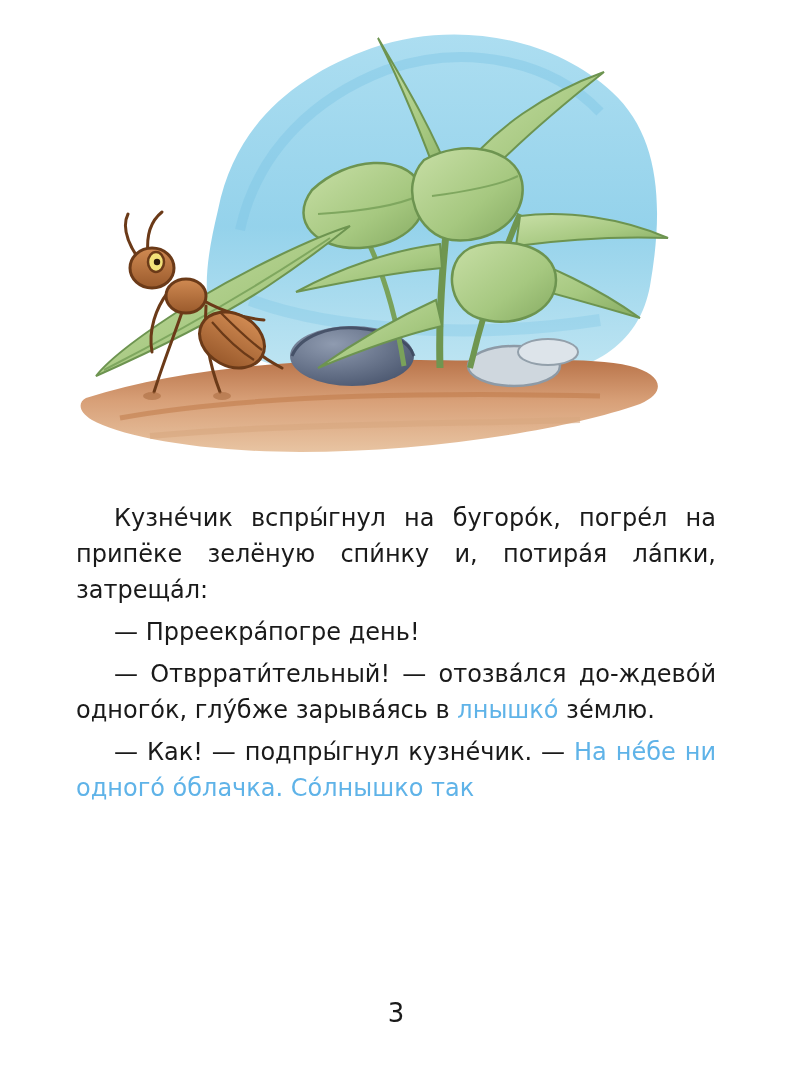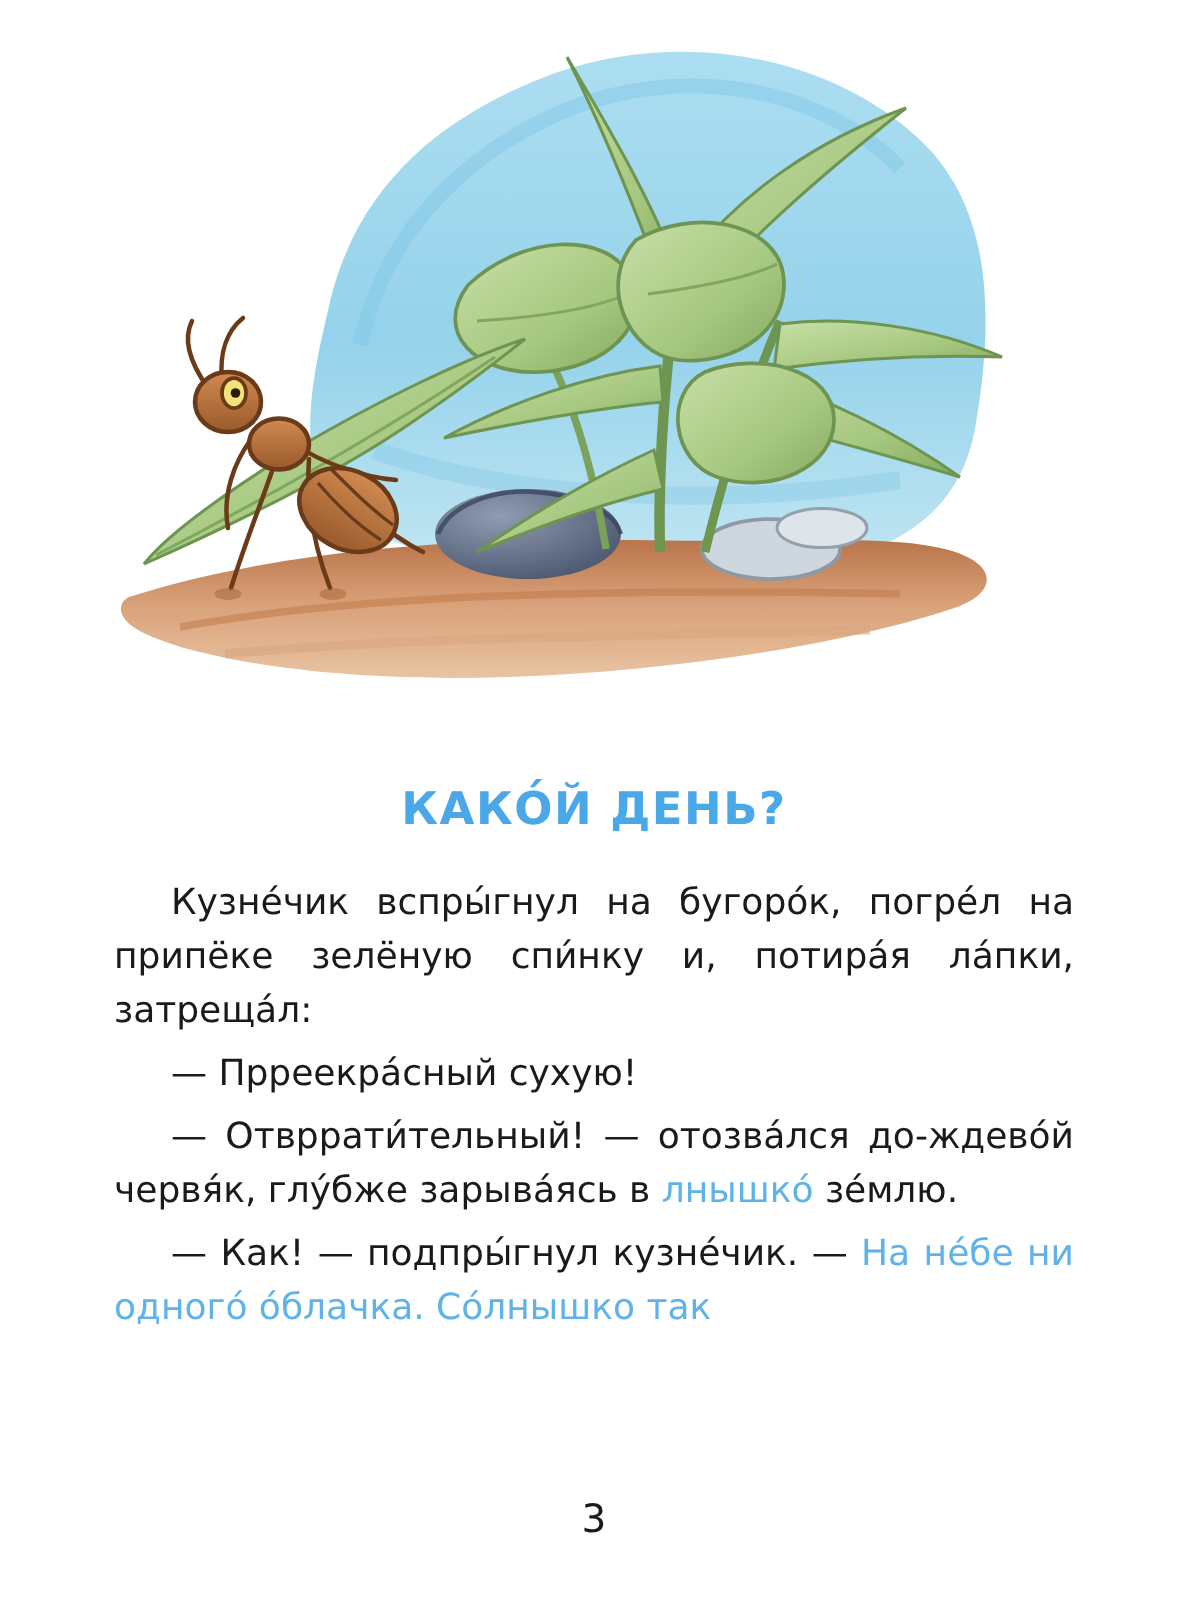--- a/index.html
+++ b/index.html
@@ -168,34 +168,31 @@
       <ellipse cx="156" cy="262" rx="8" ry="10" fill="#f2e27a" stroke="#6b3a18" stroke-width="2.5"></ellipse>
       <circle cx="157" cy="262" r="3.2" fill="#2a1a0c"></circle>
 
       <ellipse cx="152" cy="396" rx="9" ry="4" fill="#a8693e" opacity="0.55"></ellipse>
       <ellipse cx="222" cy="396" rx="9" ry="4" fill="#a8693e" opacity="0.55"></ellipse>
     </svg>
   </div>
 
   <div class="text-block">
 
-    <h1 class="story-title">
-      <span>КАКО́Й ДЕНЬ?</span>
-    </h1>
 
     <p class="para indent">
       <span>Кузне́чик вспры́гнул на бугоро́к, погре́л на припёке зелёную спи́нку и, потира́я ла́пки, затреща́л:</span>
     </p>
 
     <p class="para dash">
-      <span>— Прреекра́сный сухую!</span>
+      <span>— Прреекра́погре день!</span>
     </p>
 
     <p class="para dash">
-      <span>— Отвррати́тельный!   —   отозва́лся до-ждево́й червя́к, глу́бже зарыва́ясь в </span><span class="blue">лнышко́</span><span> зе́млю.</span>
+      <span>— Отвррати́тельный!   —   отозва́лся до-ждево́й одного́к, глу́бже зарыва́ясь в </span><span class="blue">лнышко́</span><span> зе́млю.</span>
     </p>
 
     <p class="para dash">
       <span>— Как! — подпры́гнул кузне́чик. — </span><span class="blue">На не́бе ни одного́ о́блачка. Со́лнышко так</span>
     </p>
 
   </div>
 
   <div class="page-number">3</div>
 </div>

